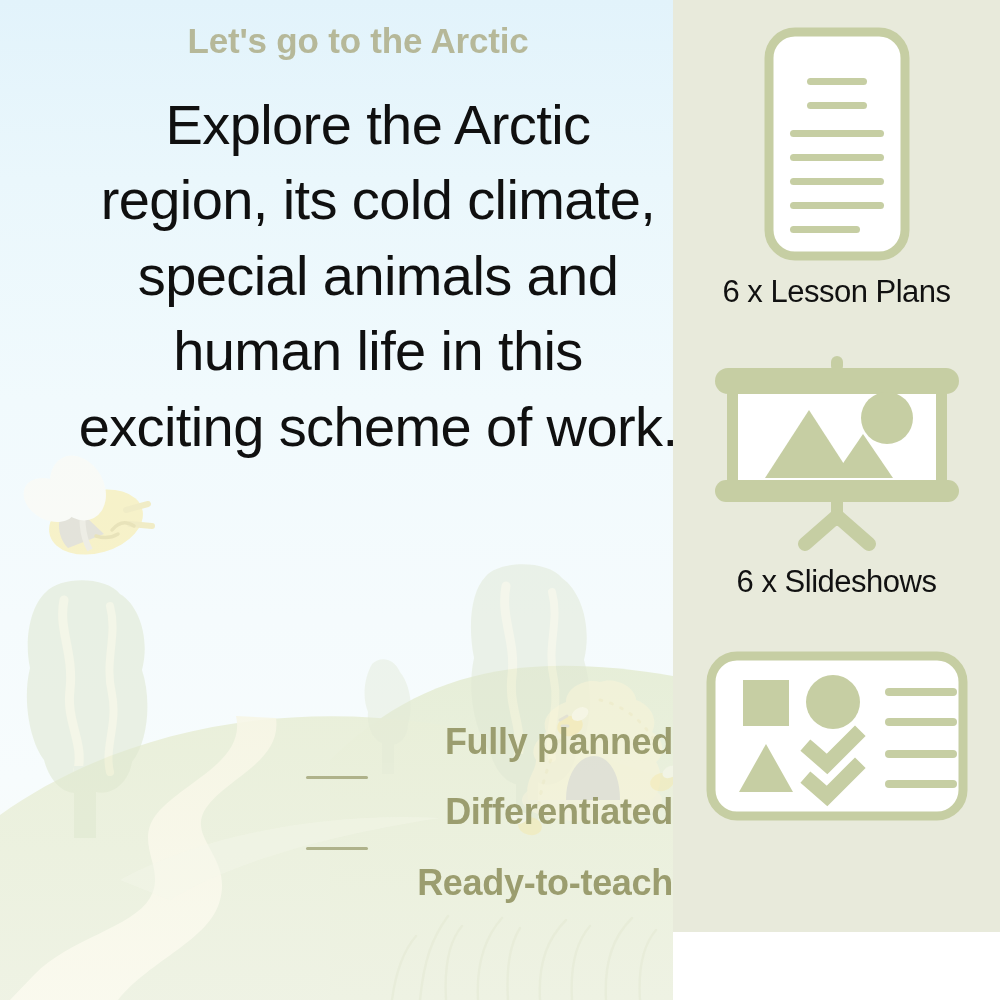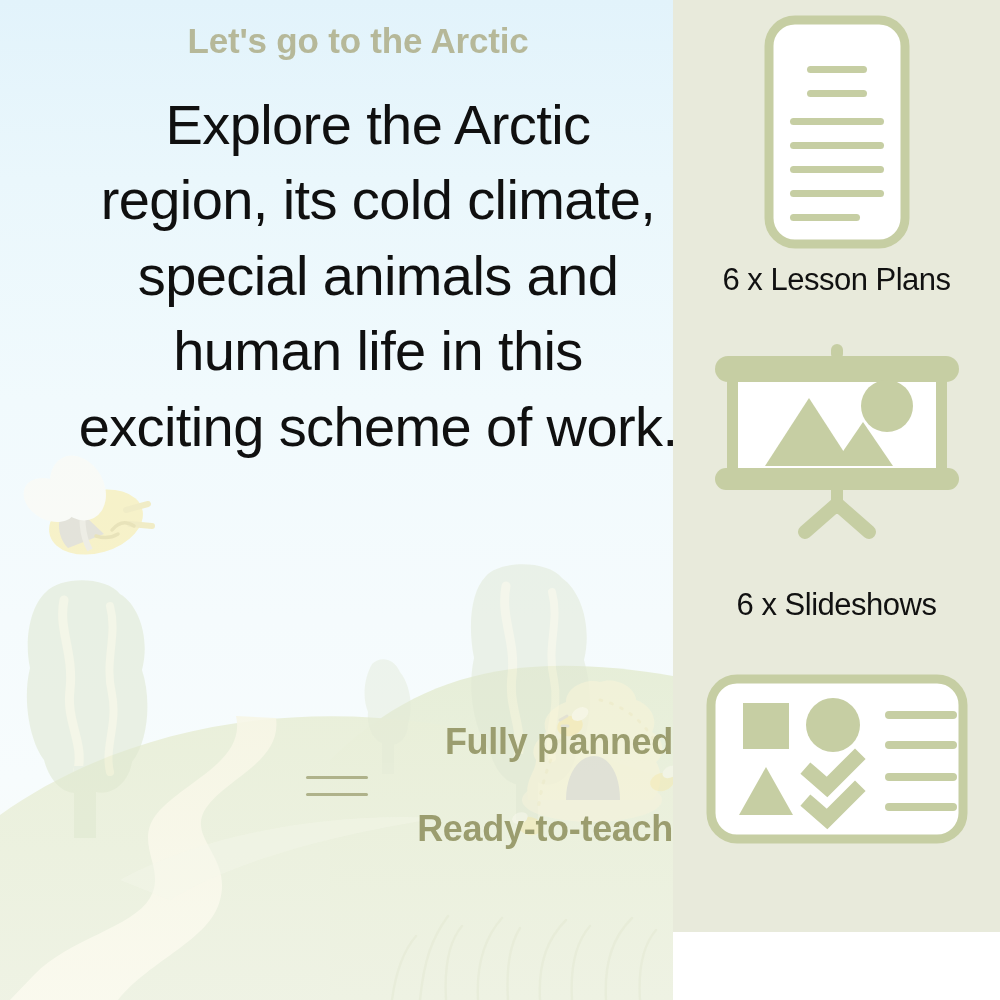--- a/index.html
+++ b/index.html
@@ -99,41 +99,41 @@
   .right-panel {
     position: relative;
     width: 327px;
     height: 932px;
     background: #e8eadb;
     flex: 0 0 327px;
     display: flex;
     flex-direction: column;
     align-items: center;
     justify-content: flex-start;
-    padding-top: 12px;
+    padding-top: 24px;
     box-sizing: border-box;
   }
   .feature {
     width: 100%;
     display: flex;
     flex-direction: column;
     align-items: center;
   }
   .feature-icon { display: block; }
   .feature-label {
     margin-top: 10px;
     font-size: 31px;
     font-weight: 400;
     color: #111111;
     text-align: center;
     letter-spacing: -0.5px;
     white-space: nowrap;
   }
   .f1 { margin-bottom: 44px; }
-  .f2 { margin-bottom: 50px; gap: 35px; }
+  .f2 { margin-bottom: 50px; }
 </style>
 </head>
 <body>
 
 <div id="poster">
 
   <div class="left-panel">
 
     <div class="scene">
       <svg viewBox="0 0 673 1000" preserveAspectRatio="none" xmlns="http://www.w3.org/2000/svg">
@@ -237,20 +237,21 @@
     </div>
 
     <div class="left-content">
       <div class="kicker">Let's go to the Arctic</div>
 
       <div class="headline">Explore the Arctic region, its cold climate, special animals and human life in this exciting scheme of work.</div>
 
       <div class="benefits">
         <div class="benefit">Fully planned</div>
         <div class="benefit-sep"></div>
+        <div class="benefit">Differentiated</div>
         <div class="benefit-sep"></div>
         <div class="benefit">Ready-to-teach</div>
       </div>
     </div>
   </div>
 
   <div class="right-panel">
 
     <div class="feature f1">
       <svg class="feature-icon" width="152" height="240" viewBox="0 0 152 240" xmlns="http://www.w3.org/2000/svg">

